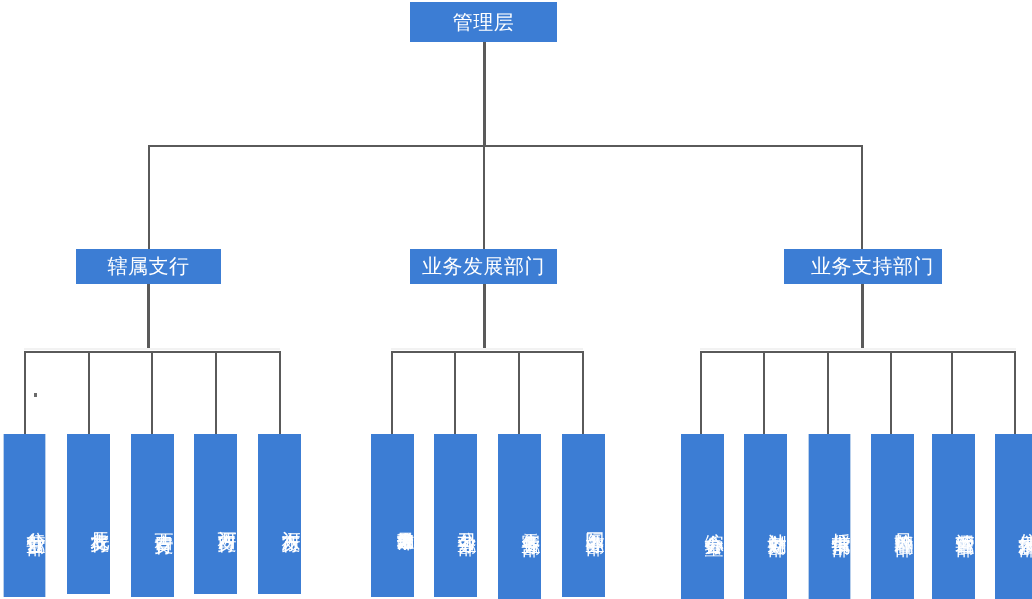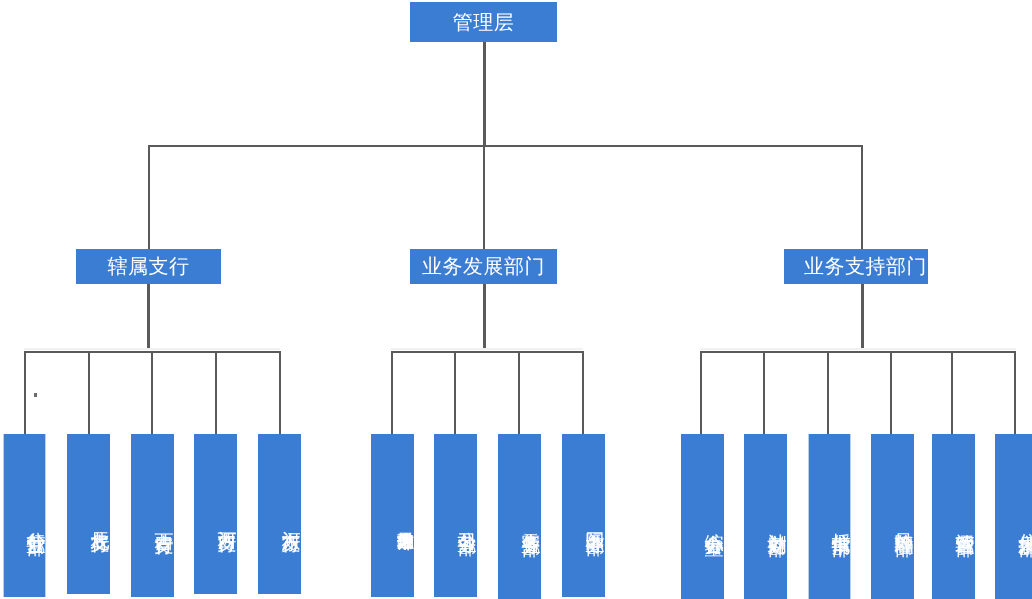--- a/index.html
+++ b/index.html
@@ -89,21 +89,21 @@
   <div class="conn v" style="left:861px; top:145px; height:105px;"></div>
 
   <div class="node horiz" style="left:410px; top:249px; width:147px; height:35px;">
     <span>业务发展部门</span>
   </div>
 
   <div class="node horiz" style="left:76px; top:249px; width:145px; height:35px;">
     <span>辖属支行</span>
   </div>
 
-  <div class="node horiz" style="left:784px; top:249px; width:144px; height:35px;padding-left:19px;">
+  <div class="node horiz" style="left:784px; top:249px; width:158px; height:35px;padding-left:19px;">
     <span>业务支持部门</span>
   </div>
 
   <div class="conn v" style="left:147px; top:284px; width:3px; height:66px;"></div>
 
   <div class="conn-hl" style="left:24px; top:348px; width:256px;"></div>
   <div class="conn h" style="left:24px; top:351px; width:256px;"></div>
 
   <div class="conn v" style="left:24px; top:351px; height:84px;"></div>
   <div class="conn v" style="left:88px; top:351px; height:84px;"></div>

